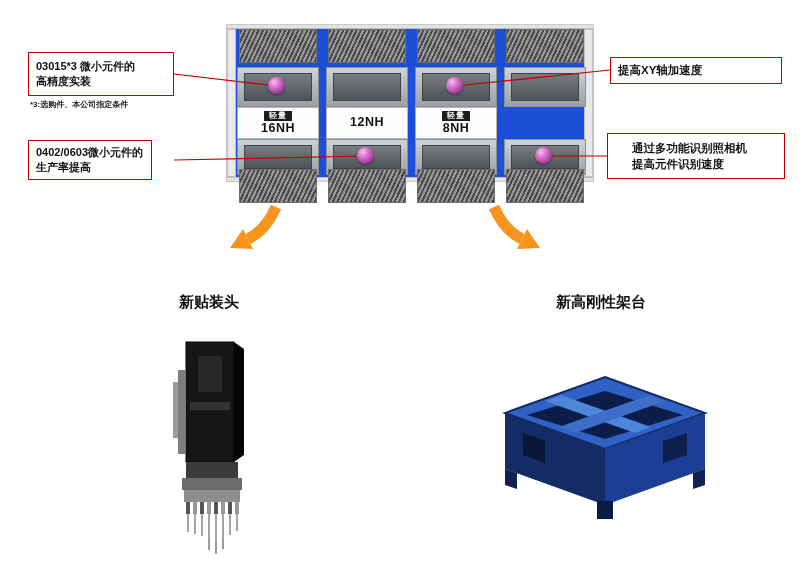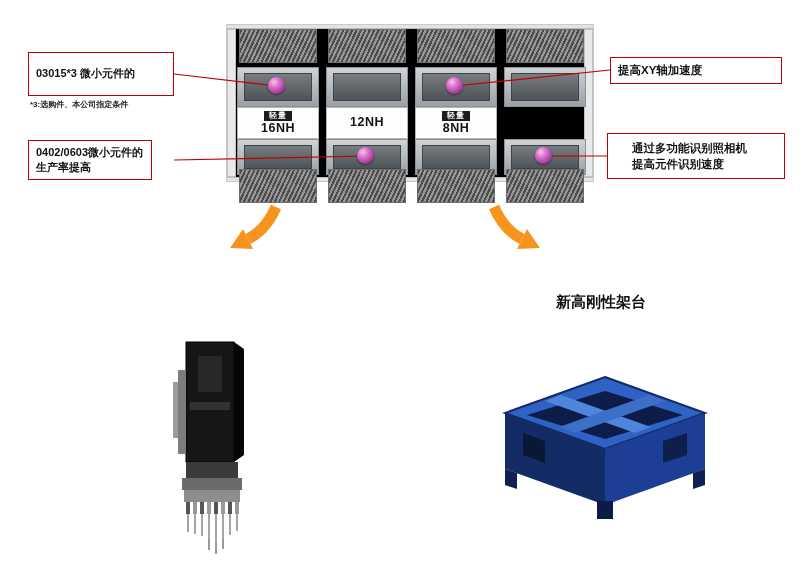--- a/index.html
+++ b/index.html
@@ -1,21 +1,21 @@
 <!DOCTYPE html>
 <html><head>
 <meta charset="utf-8">
 <style>
   * { box-sizing: border-box; margin: 0; padding: 0; }
   html,body { background:#fff; font-family:"Liberation Sans", sans-serif; }
   .canvas { position:relative; width:811px; height:566px; background:#ffffff; overflow:hidden; }
 
   
   .assembly { position:absolute; left:226px; top:24px; width:368px; height:158px;
-              background:#000000; border:1px solid #c9c9c9; }
+              background:#1d4ed8; border:1px solid #c9c9c9; }
   .rail { position:absolute; left:0; right:0; height:4px; background:#e3e3e3; }
   .rail.top { top:0; border-bottom:1px solid #bdbdbd; }
   .rail.bottom { bottom:0; border-top:1px solid #bdbdbd; }
   .endcap { position:absolute; top:4px; bottom:4px; width:9px; background:#e9e9e9; border:1px solid #c0c0c0; }
   .endcap.left { left:0; }
   .endcap.right { right:0; }
 
   .module { position:absolute; top:4px; height:174px; width:82px; }
   .m1 { left:10px; } .m2 { left:99px; } .m3 { left:188px; } .m4 { left:277px; }
 
@@ -148,37 +148,39 @@
     <polygon points="540,248 527,229 517,249" fill="#f7941e"></polygon>
   </svg>
 
   <div class="sphere s1"></div>
   <div class="sphere s2"></div>
   <div class="sphere s3"></div>
   <div class="sphere s4"></div>
 
   <div class="callout callout-l1">
     <div class="cline">03015*3 微小元件的</div>
+    <div class="cline">高精度实装</div>
   </div>
   <div class="footnote">*3:选购件、本公司指定条件</div>
 
   <div class="callout callout-l2">
     <div class="cline">0402/0603微小元件的</div>
     <div class="cline">生产率提高</div>
   </div>
 
   <div class="callout centered callout-r1">
     <div class="cline">提高XY轴加速度</div>
   </div>
 
   <div class="callout centered callout-r2">
     <div class="cline">通过多功能识别照相机</div>
     <div class="cline">提高元件识别速度</div>
   </div>
 
+  <div class="section-title title-head">新贴装头</div>
   <div class="section-title title-frame">新高刚性架台</div>
 
   <svg class="figure fig-head" width="112" height="226" viewBox="0 0 112 226">
     <rect x="28" y="6" width="48" height="120" fill="#161616" stroke="#000"></rect>
     <polygon points="76,6 86,13 86,119 76,126" fill="#060606"></polygon>
     <rect x="40" y="20" width="24" height="36" fill="#282828"></rect>
     <rect x="32" y="66" width="40" height="8" fill="#323232"></rect>
     <rect x="20" y="34" width="8" height="84" fill="#7d7d7d"></rect>
     <rect x="15" y="46" width="5" height="56" fill="#9c9c9c"></rect>
     <rect x="28" y="126" width="52" height="16" fill="#3a3a3a"></rect>

